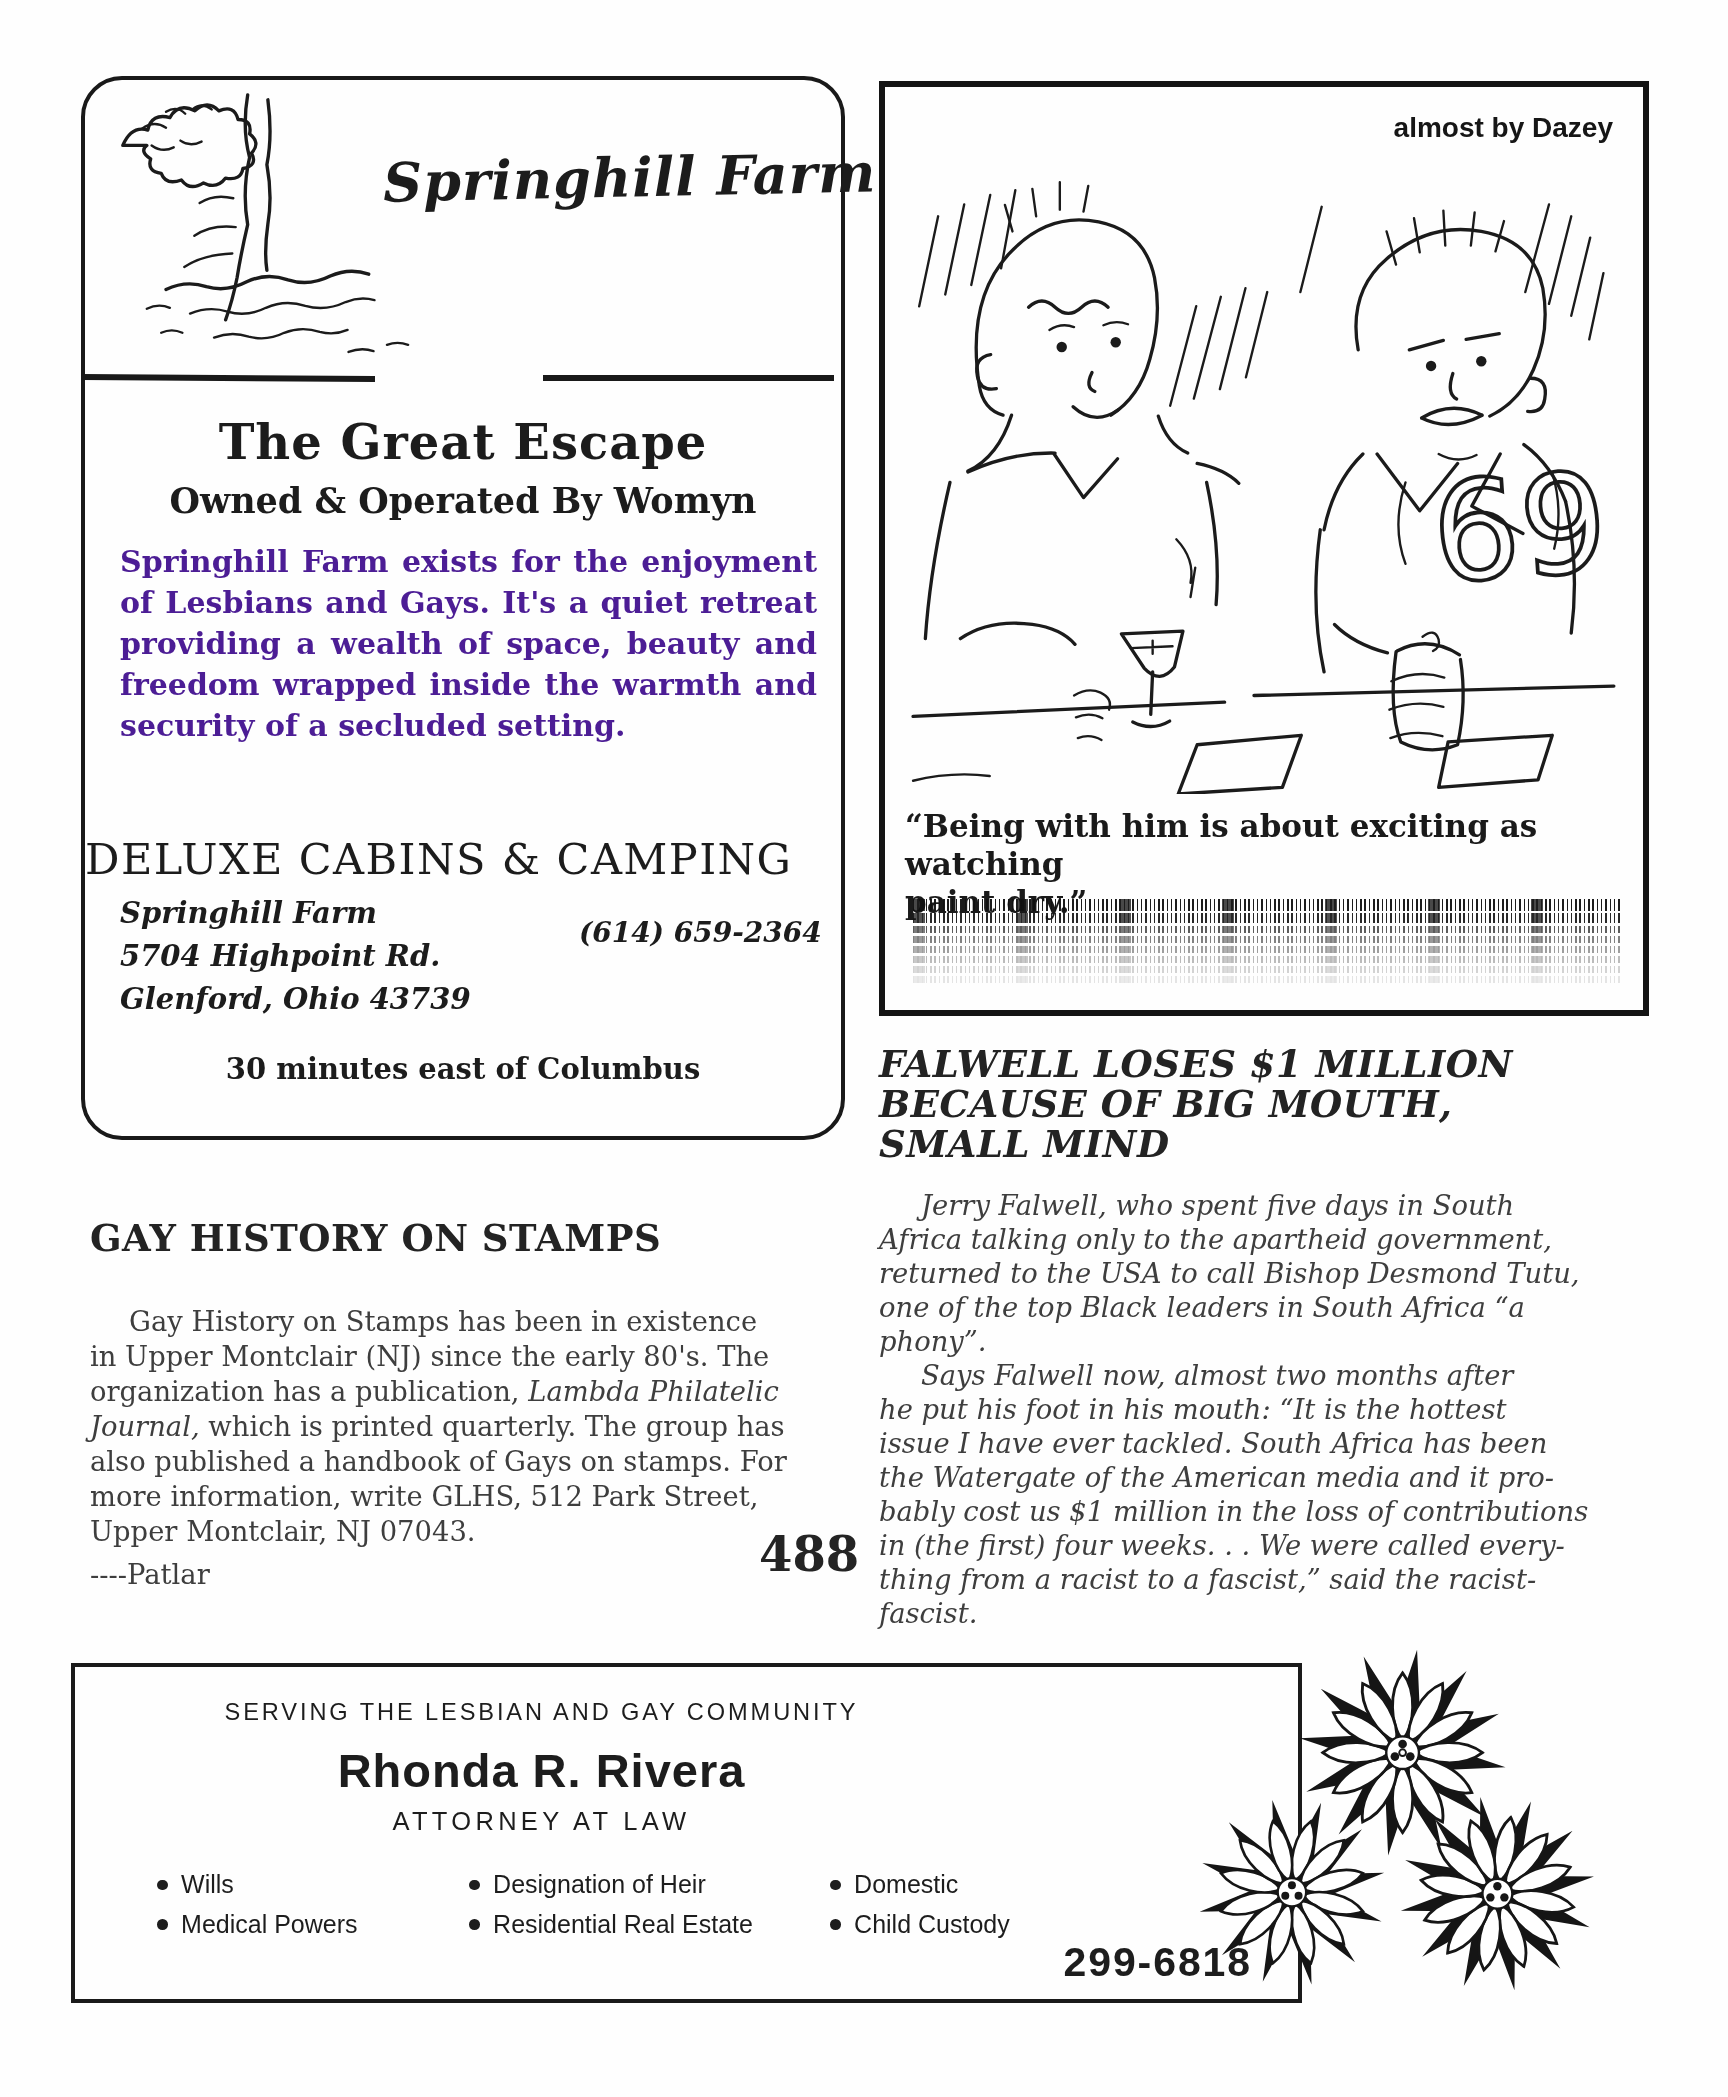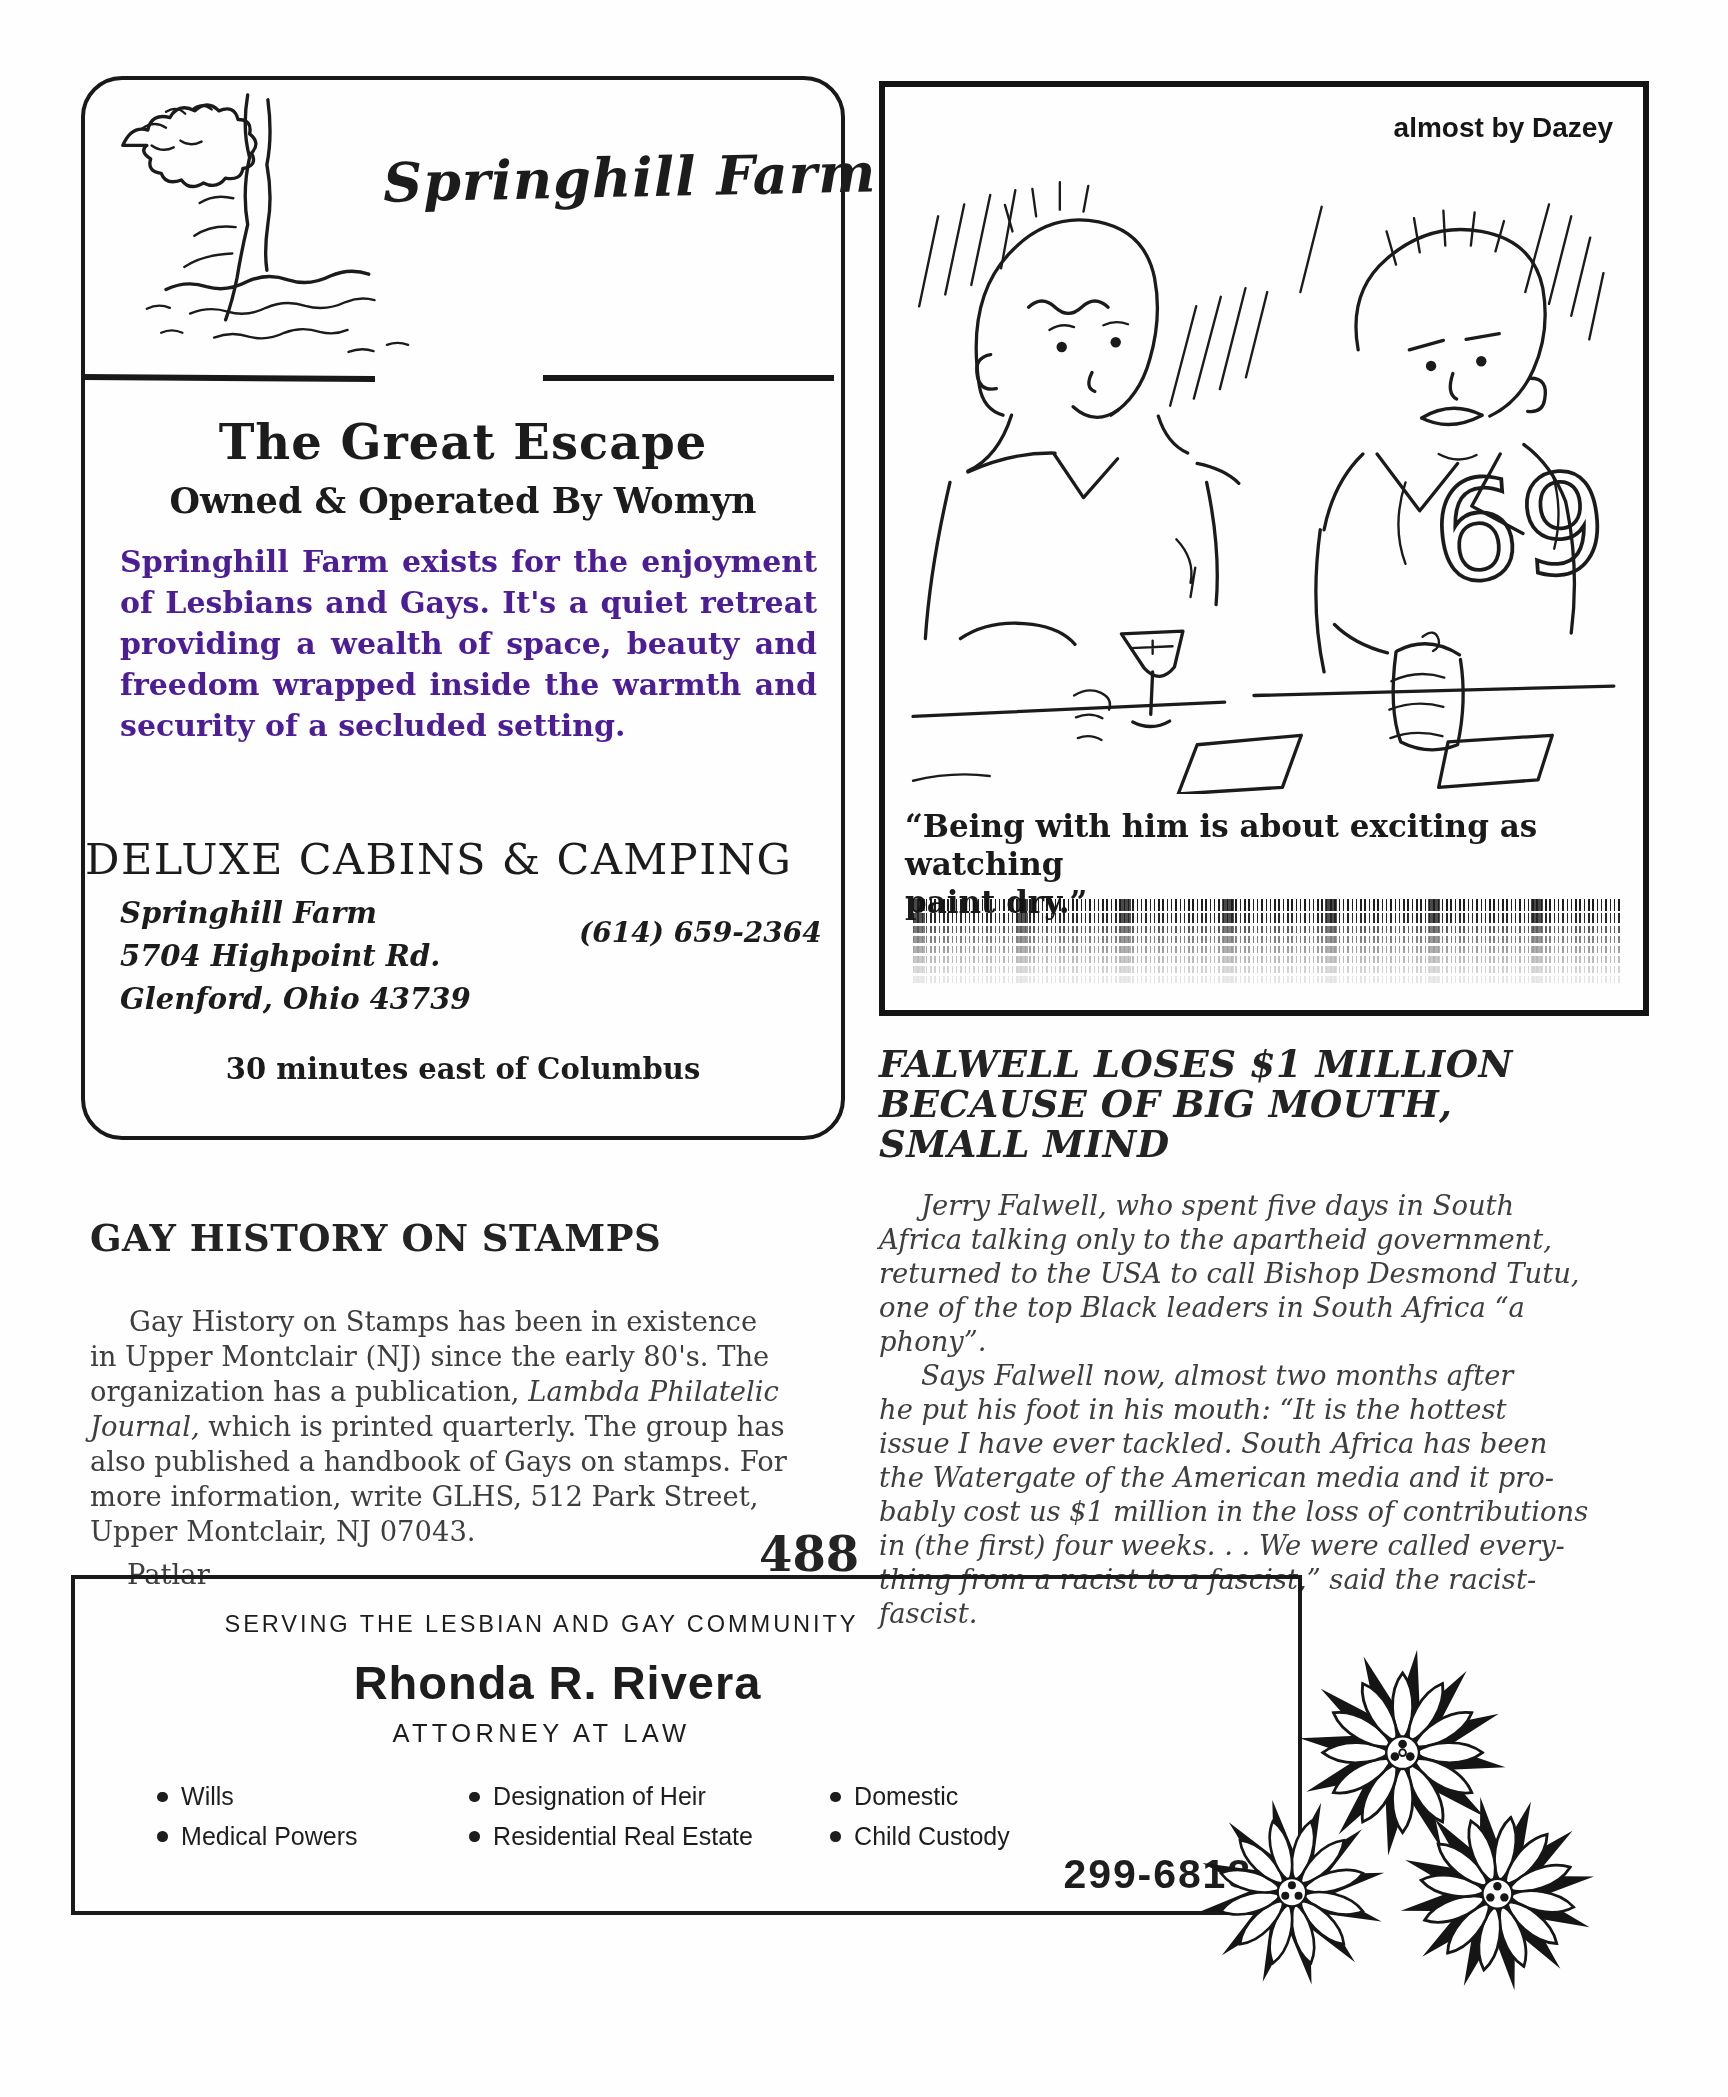--- a/index.html
+++ b/index.html
@@ -61,27 +61,27 @@
             white-space:pre-line;text-indent:42px;}
   .falwell{position:absolute;left:879px;top:1044px;width:839px;font-style:italic;}
   .falwell .art-head{margin-bottom:25px;}
   .stamps{position:absolute;left:90px;top:1218px;width:736px;}
   .stamps .art-head{margin-bottom:46px;}
   .stamps .art-body{line-height:35px;text-indent:39px;}
   .byline{margin-top:9.6px;font-size:27.4px;color:#3e3e3e;}
   .pageno{position:absolute;left:759px;top:1526px;font-size:48px;font-weight:700;color:#242424;}
 
   
-  .rivera{position:absolute;left:71px;top:1575px;width:1231px;height:340px;
+  .rivera{position:absolute;left:71px;top:1663px;width:1231px;height:340px;
           border:4.3px solid #1a1a1a;box-sizing:border-box;
           font-family:"Liberation Sans","DejaVu Sans",sans-serif;color:#1d1d1d;}
   .rv-tag{position:absolute;top:32px;left:0;width:933px;text-align:center;
           font-size:23.6px;letter-spacing:2.9px;}
   .rv-name{position:absolute;top:76px;left:0;width:933px;text-align:center;
-           font-size:47px;font-weight:700;letter-spacing:1px;margin-left:16px;}
+           font-size:47px;font-weight:700;letter-spacing:1px;}
   .rv-title{position:absolute;top:140px;left:0;width:933px;text-align:center;
             font-size:25.5px;letter-spacing:4.3px;}
   .rv-col{position:absolute;margin:0;padding:0;list-style:none;top:201px;}
   .rv-col li{font-size:25px;line-height:33px;margin-bottom:6.7px;white-space:nowrap;}
   .rv-col li::before{content:"";display:inline-block;width:10.6px;height:10.6px;border-radius:50%;
                      background:#1d1d1d;margin-right:13.5px;vertical-align:2.9px;}
   .rv-c1{left:82px;}
   .rv-c2{left:394px;}
   .rv-c3{left:755px;}
   .rv-phone{position:absolute;right:46px;top:272px;font-size:41px;font-weight:700;letter-spacing:1.9px;}

